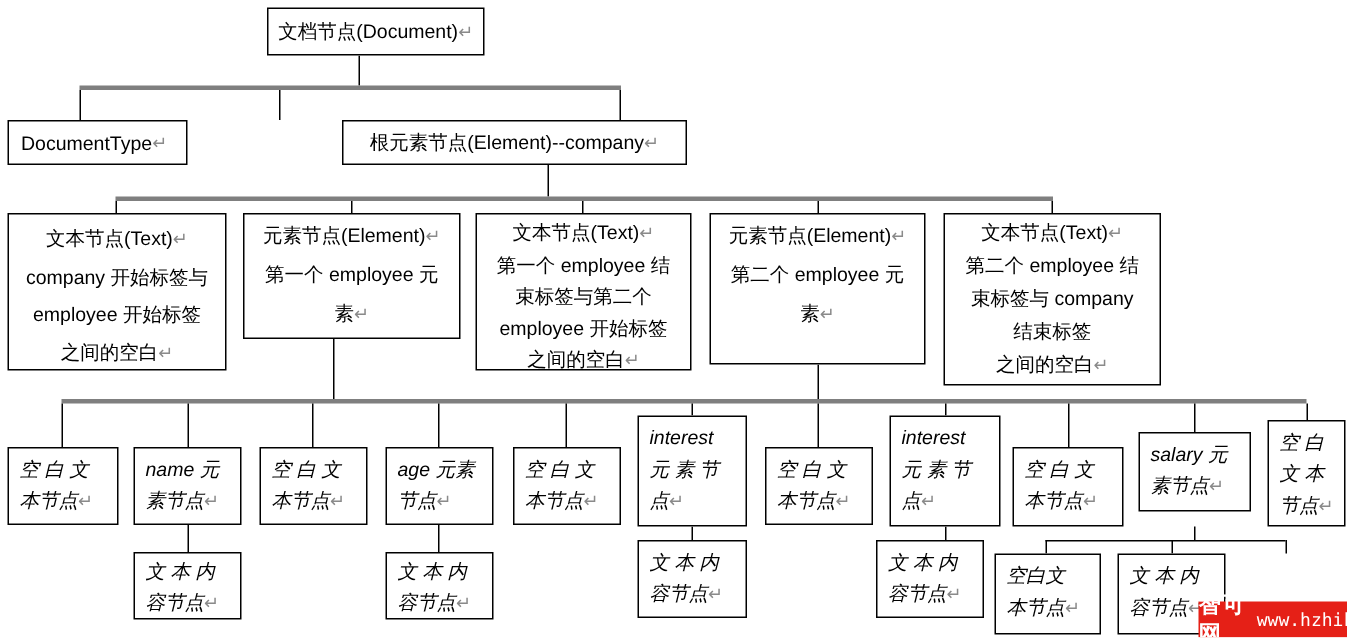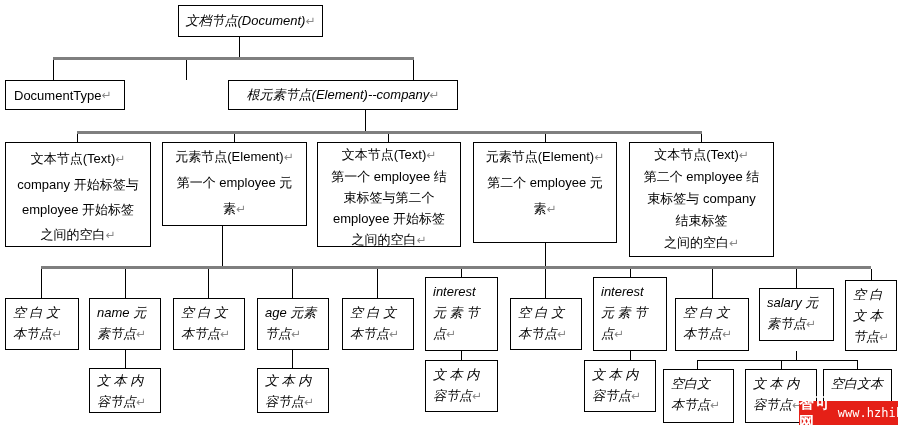--- a/index.html
+++ b/index.html
@@ -6,21 +6,21 @@
   #canvas{
     position:relative;width:898px;height:425px;background:#ffffff;overflow:hidden;
     font-family:"Liberation Sans","DejaVu Sans",sans-serif;
     color:#000;
   }
   .box{
     position:absolute;box-sizing:border-box;background:#fff;border:1px solid #000;
     font-size:13px;line-height:21px;text-align:center;padding-top:3px;
   }
   .box .lbl{display:block;}
-  .c{display:flex;align-items:center;justify-content:center;padding-top:0;font-style:italic;}
+  .c{display:flex;align-items:center;justify-content:center;padding-top:0;}
   .cl{display:flex;align-items:center;justify-content:flex-start;padding:0 0 0 8px;text-align:left;}
   .small{text-align:left;padding-left:7px;font-style:italic;}
   .ln{position:absolute;background:#000;}
   .ln.v{width:1px;}
   .ln.h{height:1px;}
   .trunk{position:absolute;background:#7f7f7f;height:3px;}
   .pmark{color:#8a8a8a;font-size:12px;}
   .squiggle{
     text-decoration-style:wavy;
     text-decoration-color:#cc0000;text-decoration-thickness:1px;text-underline-offset:3px;
@@ -149,22 +149,19 @@
   </div>
   <div class="box small" style="left:584px;top:360px;width:72px;height:52px">
     <span class="lbl rich">文 本 内<br>容节点<span class="pmark">↵</span></span>
   </div>
   <div class="box small" style="left:663px;top:369px;width:71px;height:54px">
     <span class="lbl rich">空白文<br>本节点<span class="pmark">↵</span></span>
   </div>
   <div class="box small" style="left:745px;top:369px;width:72px;height:54px">
     <span class="lbl rich">文 本 内<br>容节点<span class="pmark">↵</span></span>
   </div>
-  <div class="box small" style="left:823px;top:369px;width:69px;height:54px">
-    <span class="lbl rich">空白文本</span>
-  </div>
 
   <div id="wm" style="background: rgb(229, 32, 23);">
     <span class="brand">智可网</span>
     <span class="site">www.hzhike.com</span>
   </div>
 
 </div>
 
 </body></html>

